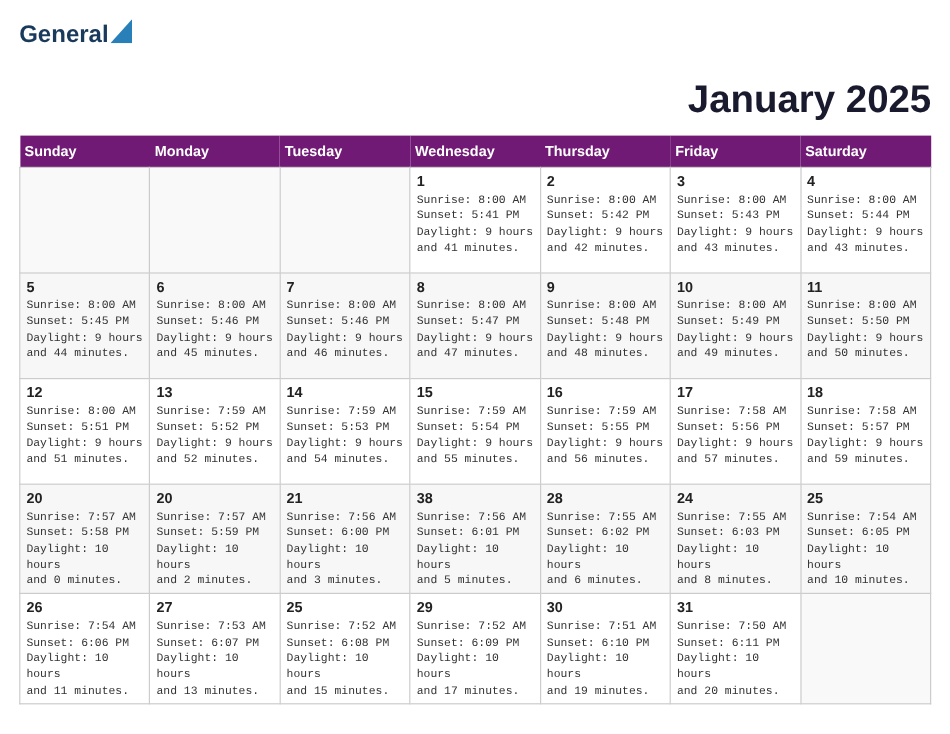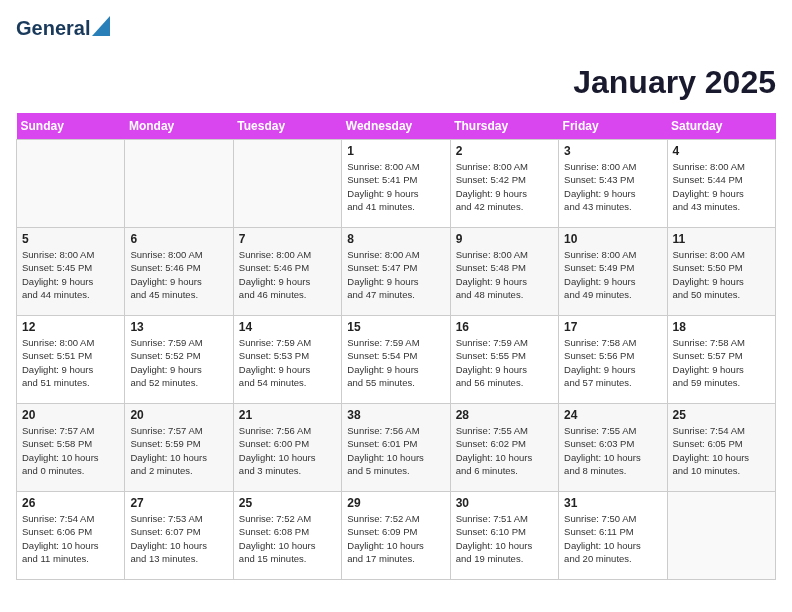--- a/index.html
+++ b/index.html
@@ -35,21 +35,21 @@
     .calendar-subtitle {
       font-size: 14px;
       color: #333;
     }
     table {
       width: 100%;
       border-collapse: collapse;
       table-layout: fixed;
     }
     th {
-      background-color: #d946ef;
+      background-color: #701a75;
       color: #fff;
       font-size: 12px;
       font-weight: bold;
       padding: 6px 4px;
       text-align: left;
     }
     td {
       border: 1px solid #ccc;
       vertical-align: top;
       padding: 4px 5px;
@@ -64,20 +64,21 @@
     .day-num {
       font-size: 12px;
       font-weight: bold;
       display: block;
       margin-bottom: 2px;
     }
     .day-info {
       font-size: 9.5px;
       line-height: 1.4;
       color: #333;
+      font-family: Liberation Mono, monospace;
     }
     td.empty {
       background: #f9f9f9;
     }
   </style>
 </head>
 <body>
 
 <div class="header">
   <div class="logo-wrapper">

